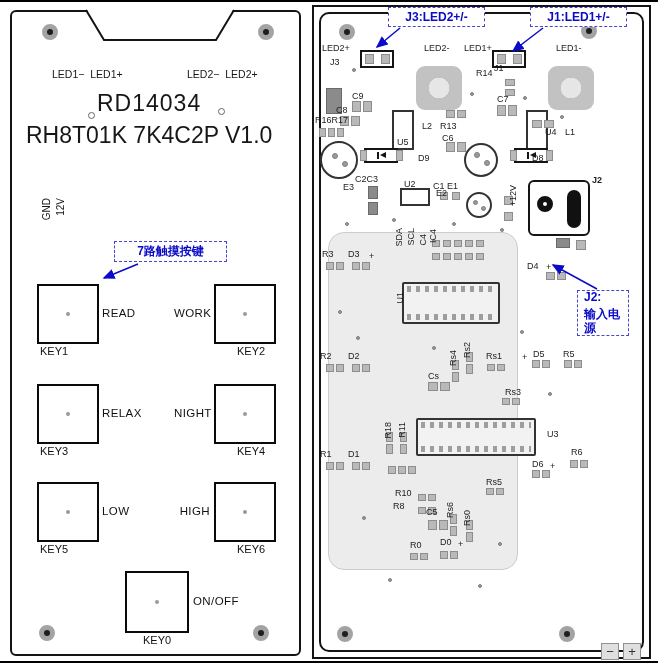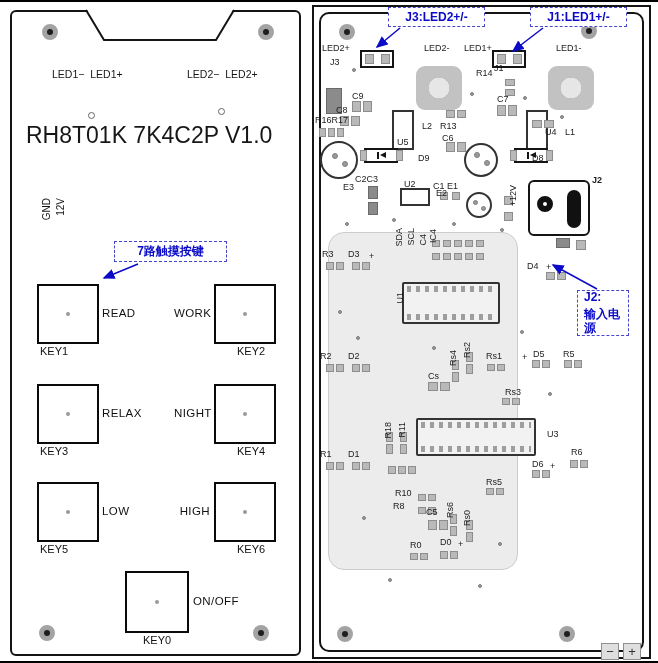--- a/index.html
+++ b/index.html
@@ -64,20 +64,21 @@
     <path d="M234,8 L216,38 L104,38 L86,8" fill="none" stroke="#141414" stroke-width="2"></path>
   </svg>
 
   <div class="hole" style="left:50px;top:30px"></div>
   <div class="hole" style="left:266px;top:30px"></div>
   <div class="hole" style="left:47px;top:631px"></div>
   <div class="hole" style="left:261px;top:631px"></div>
 
   <span class="sstext" style="left:52px;top:67px;font-size:10.5px">LED1−  LED1+</span>
   <span class="sstext" style="left:187px;top:67px;font-size:10.5px">LED2−  LED2+</span>
+  <span class="sstext" style="left:97px;top:90px;font-size:23px;letter-spacing:1px">RD14034</span>
   <span class="sstext" style="left:26px;top:122px;font-size:23px">RH8T01K 7K4C2P V1.0</span>
   <span class="sstext vlabel" style="left:56px;top:196px;font-size:10px">12V</span>
   <span class="sstext vlabel" style="left:42px;top:196px;font-size:10px">GND</span>
   <div class="smallring" style="left:88px;top:110px"></div>
   <div class="smallring" style="left:218px;top:106px"></div>
 
   <div class="key" style="left:37px;top:282px">
       <div class="dot"></div>
     </div>
   <span class="keyfunc" style="left:102px;top:306px">READ</span>

